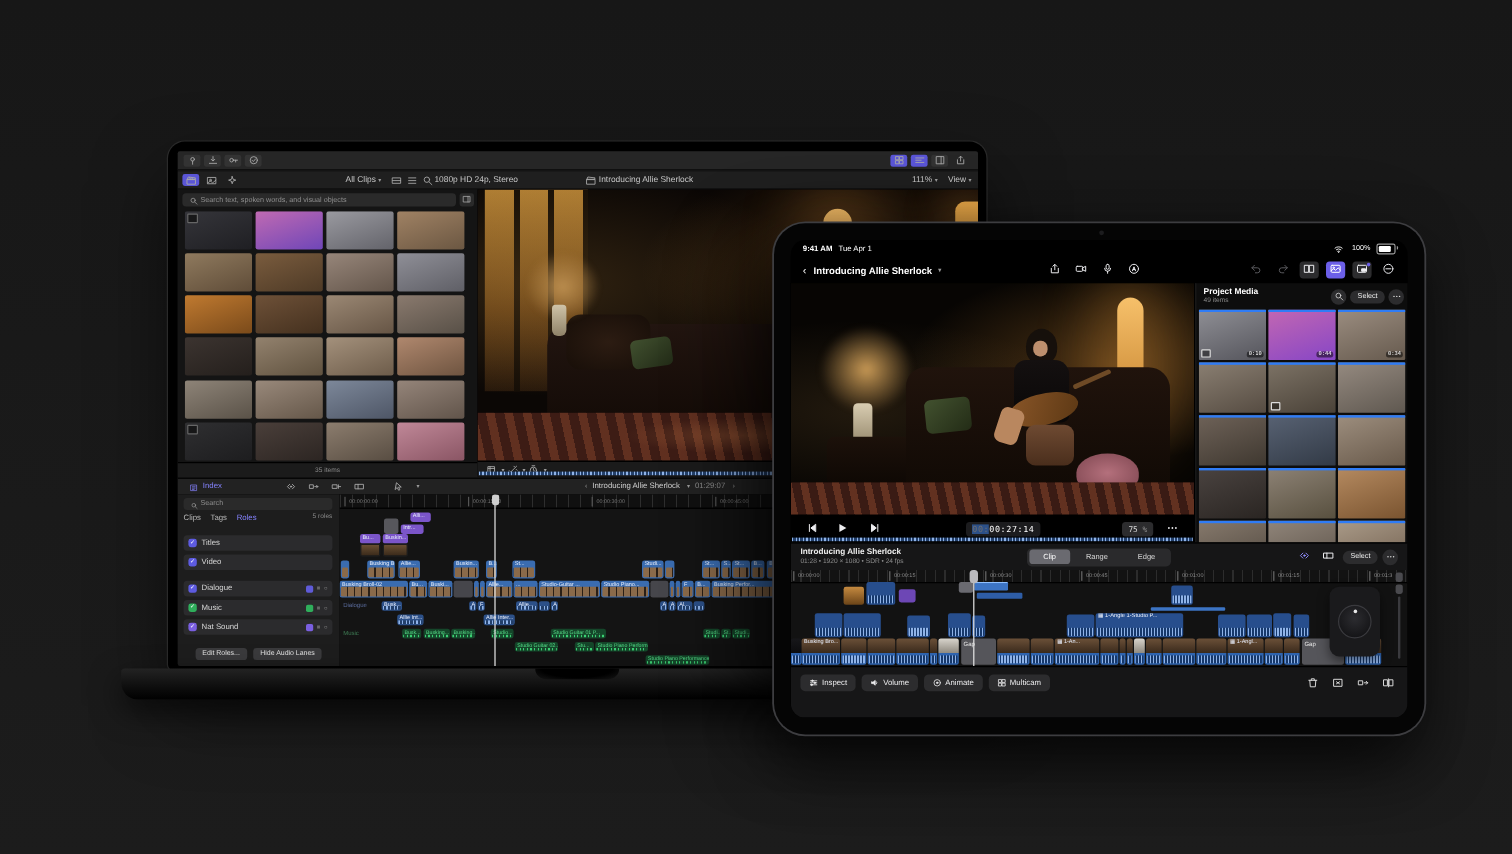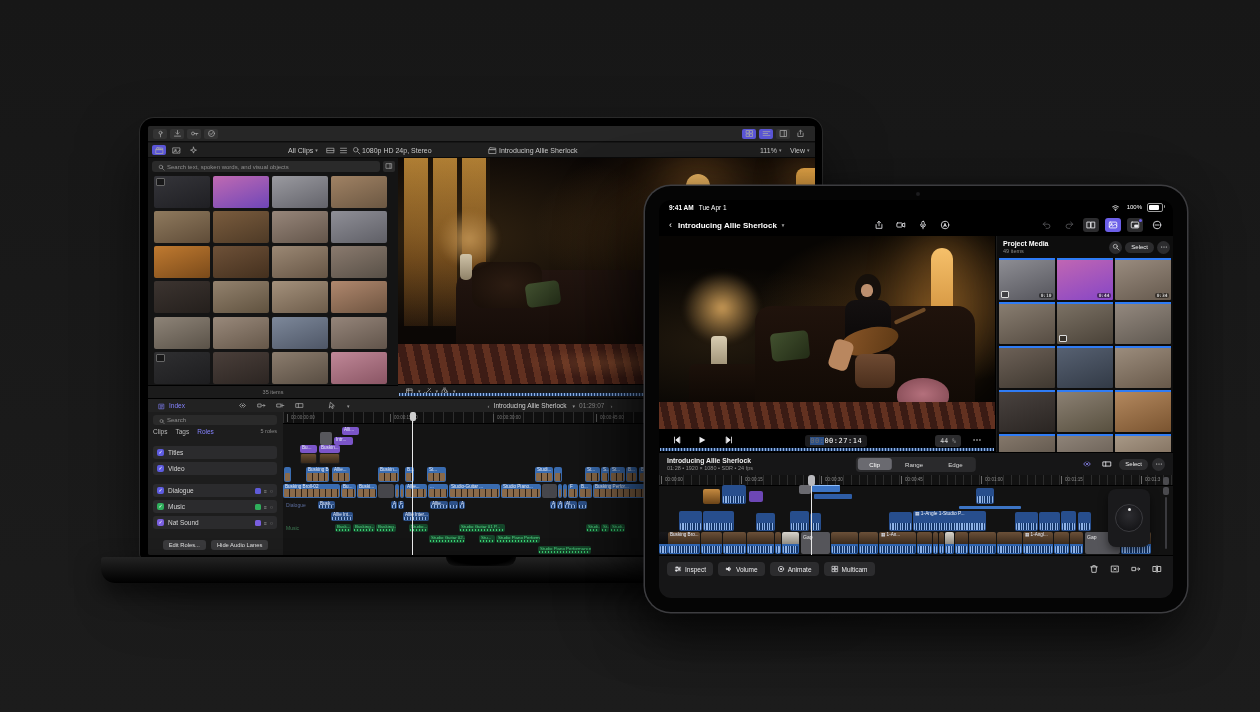--- a/index.html
+++ b/index.html
@@ -844,21 +844,21 @@
             <span><svg viewBox="0 0 24 24" width="100%" height="100%" fill="none" stroke="currentColor" stroke-width="2" stroke-linecap="round" stroke-linejoin="round">
                 <path d="M18 5v14M6 5l9 7-9 7z" fill="currentColor"></path>
               </svg></span>
           </span>
         <span class="sp"></span>
         <span class="tc tc-pill" style="font-size:7px">
           <span class="d">00:</span><span>00:27:14</span>
         </span>
         <span class="sp"></span>
         <span class="spd">
-          <span>44</span> <span class="dim">%</span>
+          <span>75</span> <span class="dim">%</span>
         </span>
         <span class="picon">
             <span><svg viewBox="0 0 24 24" width="100%" height="100%" fill="none" stroke="currentColor" stroke-width="2" stroke-linecap="round" stroke-linejoin="round">
                 <circle cx="5" cy="12" r="1.8" fill="currentColor" stroke="none"></circle>
                 <circle cx="12" cy="12" r="1.8" fill="currentColor" stroke="none"></circle>
                 <circle cx="19" cy="12" r="1.8" fill="currentColor" stroke="none"></circle>
               </svg></span>
           </span>
       </div>
 

